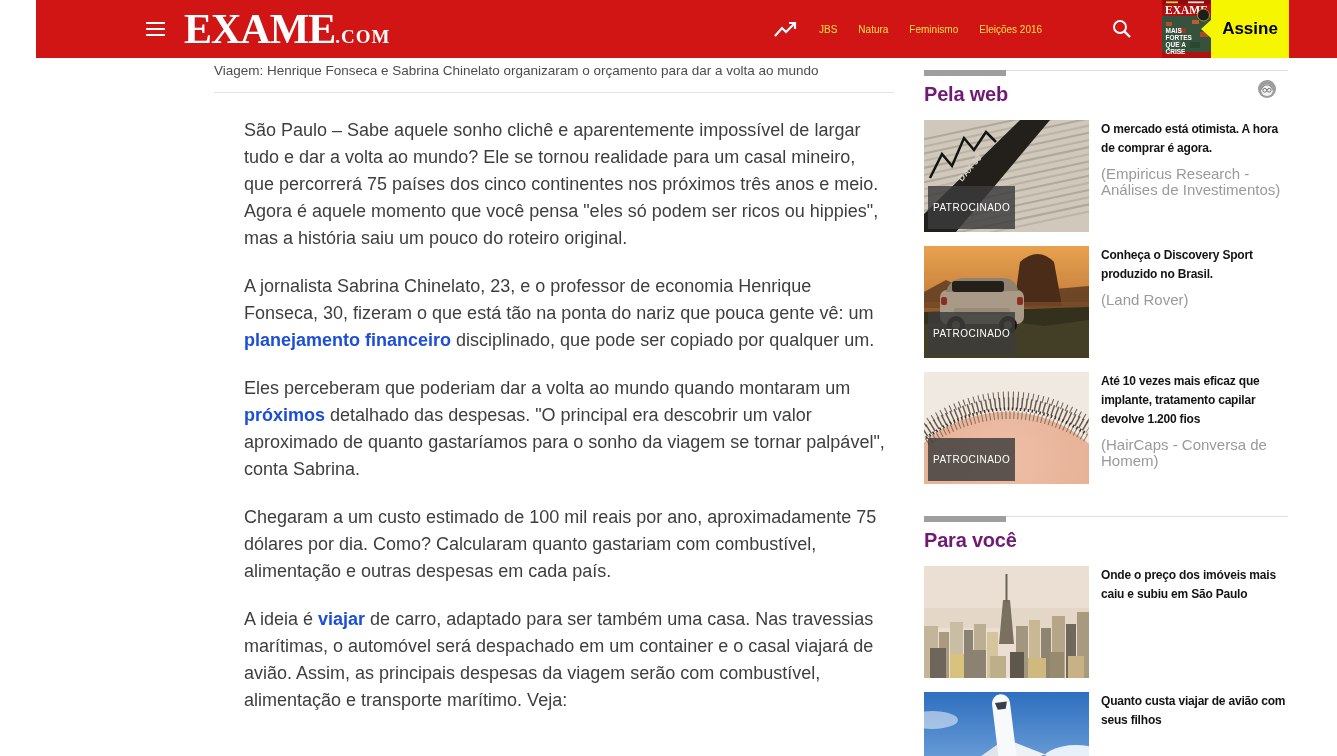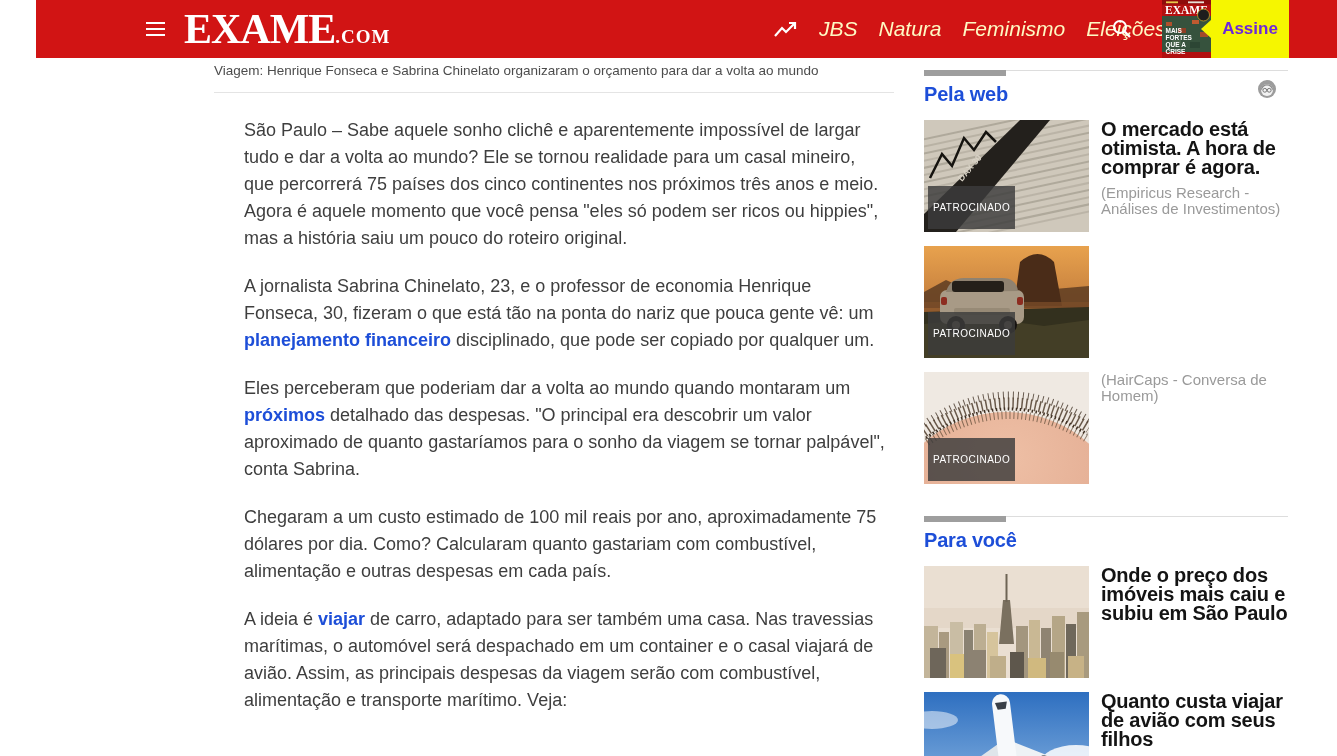--- a/index.html
+++ b/index.html
@@ -8,52 +8,52 @@
   .page { position:relative; width:1337px; height:756px; background:#fff; overflow:hidden;margin-left:36px; }
 
   
   .topbar { position:absolute; left:0; top:0; width:1337px; height:58px; background:#d11414; }
   .hamburger { position:absolute; left:110px; top:22px; width:19px; height:14px; cursor:pointer; }
   .hamburger span { display:block; width:19px; height:2px; background:#fff; margin-bottom:4px; }
   .brand { position:absolute; left:148px; top:7px; color:#fff; cursor:pointer; white-space:nowrap; }
   .brand-main { font-family:"Liberation Serif", serif; font-weight:bold; font-size:42px; line-height:44px; letter-spacing:-1px; }
   .brand-suffix { font-family:"Liberation Serif", serif; font-weight:bold; font-size:19px; letter-spacing:1px; }
   .topnav { position:absolute; left:738px; top:0; height:58px; display:flex; align-items:center; gap:21px; }
-  .topnav a { color:#fef9c3; font-size:21px; text-decoration:none; white-space:nowrap; cursor:pointer;font-style:italic; }
+  .topnav a { color:#fde047; font-size:10px; text-decoration:none; white-space:nowrap; cursor:pointer; }
   .trend-icon { display:flex; align-items:center; }
   .search-btn { position:absolute; left:1076px; top:19px; cursor:pointer; }
   .cover { position:absolute; left:1126px; top:0; width:49px; height:58px; cursor:pointer; }
   .assine { position:absolute; left:1175px; top:0; width:78px; height:58px; background:#f6f600; display:flex; align-items:center; justify-content:center; cursor:pointer; }
-  .assine span { font-size:17px; font-weight:bold; color:#6d28d9; }
+  .assine span { font-size:17px; font-weight:bold; color:#000000; }
   .assine::before { content:""; position:absolute; left:-10px; top:50%; transform:translateY(-50%);
     border-right:10px solid #f6f600; border-top:9px solid transparent; border-bottom:9px solid transparent; }
 
   
   .caption { position:absolute; left:178px; top:63px; width:690px; font-size:13.5px; color:#4c4c4c; }
   .caption-rule { position:absolute; left:178px; top:92px; width:680px; height:1px; background:#e4e4e4; }
   .article { position:absolute; left:208px; top:117px; width:645px; color:#3e3e3e; font-size:18px; line-height:27px; }
   .article p { margin:0 0 21px 0; }
   .article a.inlink { color:#1d4ed8; font-weight:bold; text-decoration:none; cursor:pointer; }
 
   
   .sb-section { position:absolute; left:888px; width:364px; }
   .sec-pela-web { top:70px; }
   .sec-para-voce { top:516px; }
   .sb-rule { position:relative; height:6px; margin-bottom:6px; }
   .sb-rule::before { content:""; position:absolute; left:0; right:0; top:0; height:1px; background:#ddd; }
   .sb-rule .bar { position:absolute; left:0; top:0; width:82px; height:6px; background:#9e9e9e; }
   .sb-headrow { position:relative; height:24px; margin-bottom:14px; }
-  .sb-headrow h2 { font-size:20px; line-height:24px; color:#1d4ed8; letter-spacing:-0.2px; }
+  .sb-headrow h2 { font-size:20px; line-height:24px; color:#701a75; letter-spacing:-0.2px; }
   .ob-icon { position:absolute; right:12px; top:-2px; cursor:pointer; }
   .sb-item { display:flex; margin-bottom:14px; cursor:pointer; }
   .thumb { position:relative; flex:none; width:165px; height:112px; margin-right:12px; overflow:hidden; }
   .thumb svg { display:block; width:165px; height:112px; }
   .sponsored { position:absolute; left:4px; bottom:3px; background:rgba(60,60,60,0.82); color:#fff; font-size:10px; letter-spacing:0.5px; padding:16px 5px; }
   .sb-txt { width:194px; }
-  .sb-txt h3 { font-size:20px; line-height:19px; color:#141414; letter-spacing:-0.2px; margin-bottom:8px; }
+  .sb-txt h3 { font-size:12px; line-height:19px; color:#141414; letter-spacing:-0.2px; margin-bottom:8px; }
   .sb-txt .src { font-size:15px; line-height:16px; color:#9a9a9a; }
 </style>
 </head>
 <body>
 
 <div class="page">
 
   <header class="topbar">
     <div class="hamburger">
         <span></span>
@@ -192,20 +192,24 @@
             <rect x="77" y="19" width="6" height="8" rx="2" fill="#8d2c20"></rect>
             <rect x="14" y="30" width="56" height="7" rx="2" fill="#978a76"></rect>
             <circle cx="16" cy="47" r="9" fill="#171310"></circle>
               <circle cx="68" cy="47" r="9" fill="#171310"></circle>
             <circle cx="16" cy="47" r="4" fill="#6e675c"></circle>
               <circle cx="68" cy="47" r="4" fill="#6e675c"></circle>
           </g>
         </svg>
         <span class="sponsored">PATROCINADO</span>
       </div>
+      <div class="sb-txt">
+        <h3>Conheça o Discovery Sport produzido no Brasil.</h3>
+        <p class="src">(Land Rover)</p>
+      </div>
     </div>
 
     <div class="sb-item">
       <div class="thumb">
         <svg viewBox="0 0 165 112" preserveAspectRatio="none">
           <defs>
             <radialGradient id="skin" cx="0.5" cy="0.2" r="1">
                 <stop offset="0" stop-color="#eebfa5"></stop>
                 <stop offset="1" stop-color="#d89a80"></stop>
               </radialGradient>
@@ -213,20 +217,21 @@
           <rect width="165" height="112" fill="#efe9e2"></rect>
           <ellipse cx="82" cy="154" rx="120" ry="114" fill="url(#skin)"></ellipse>
           <path d="M0,52 Q82,-4 165,48" fill="none" stroke="#46372a" stroke-width="7" stroke-dasharray="1 4" opacity="0.8"></path>
           <path d="M0,60 Q82,4 165,56" fill="none" stroke="#51402f" stroke-width="11" stroke-dasharray="1.5 3" opacity="0.85"></path>
           <path d="M3,70 Q82,18 162,66" fill="none" stroke="#5d4a36" stroke-width="8" stroke-dasharray="1 3" opacity="0.7"></path>
           <path d="M2,66 Q82,10 163,62" fill="none" stroke="#3f3023" stroke-width="3" stroke-dasharray="1.5 2.5"></path>
         </svg>
         <span class="sponsored">PATROCINADO</span>
       </div>
       <div class="sb-txt">
+        <h3>Até 10 vezes mais eficaz que implante, tratamento capilar devolve 1.200 fios</h3>
         <p class="src">(HairCaps - Conversa de Homem)</p>
       </div>
     </div>
   </section>
 
   <section class="sb-section sec-para-voce">
     <div class="sb-rule">
         <span class="bar"></span>
       </div>
     <div class="sb-headrow">

